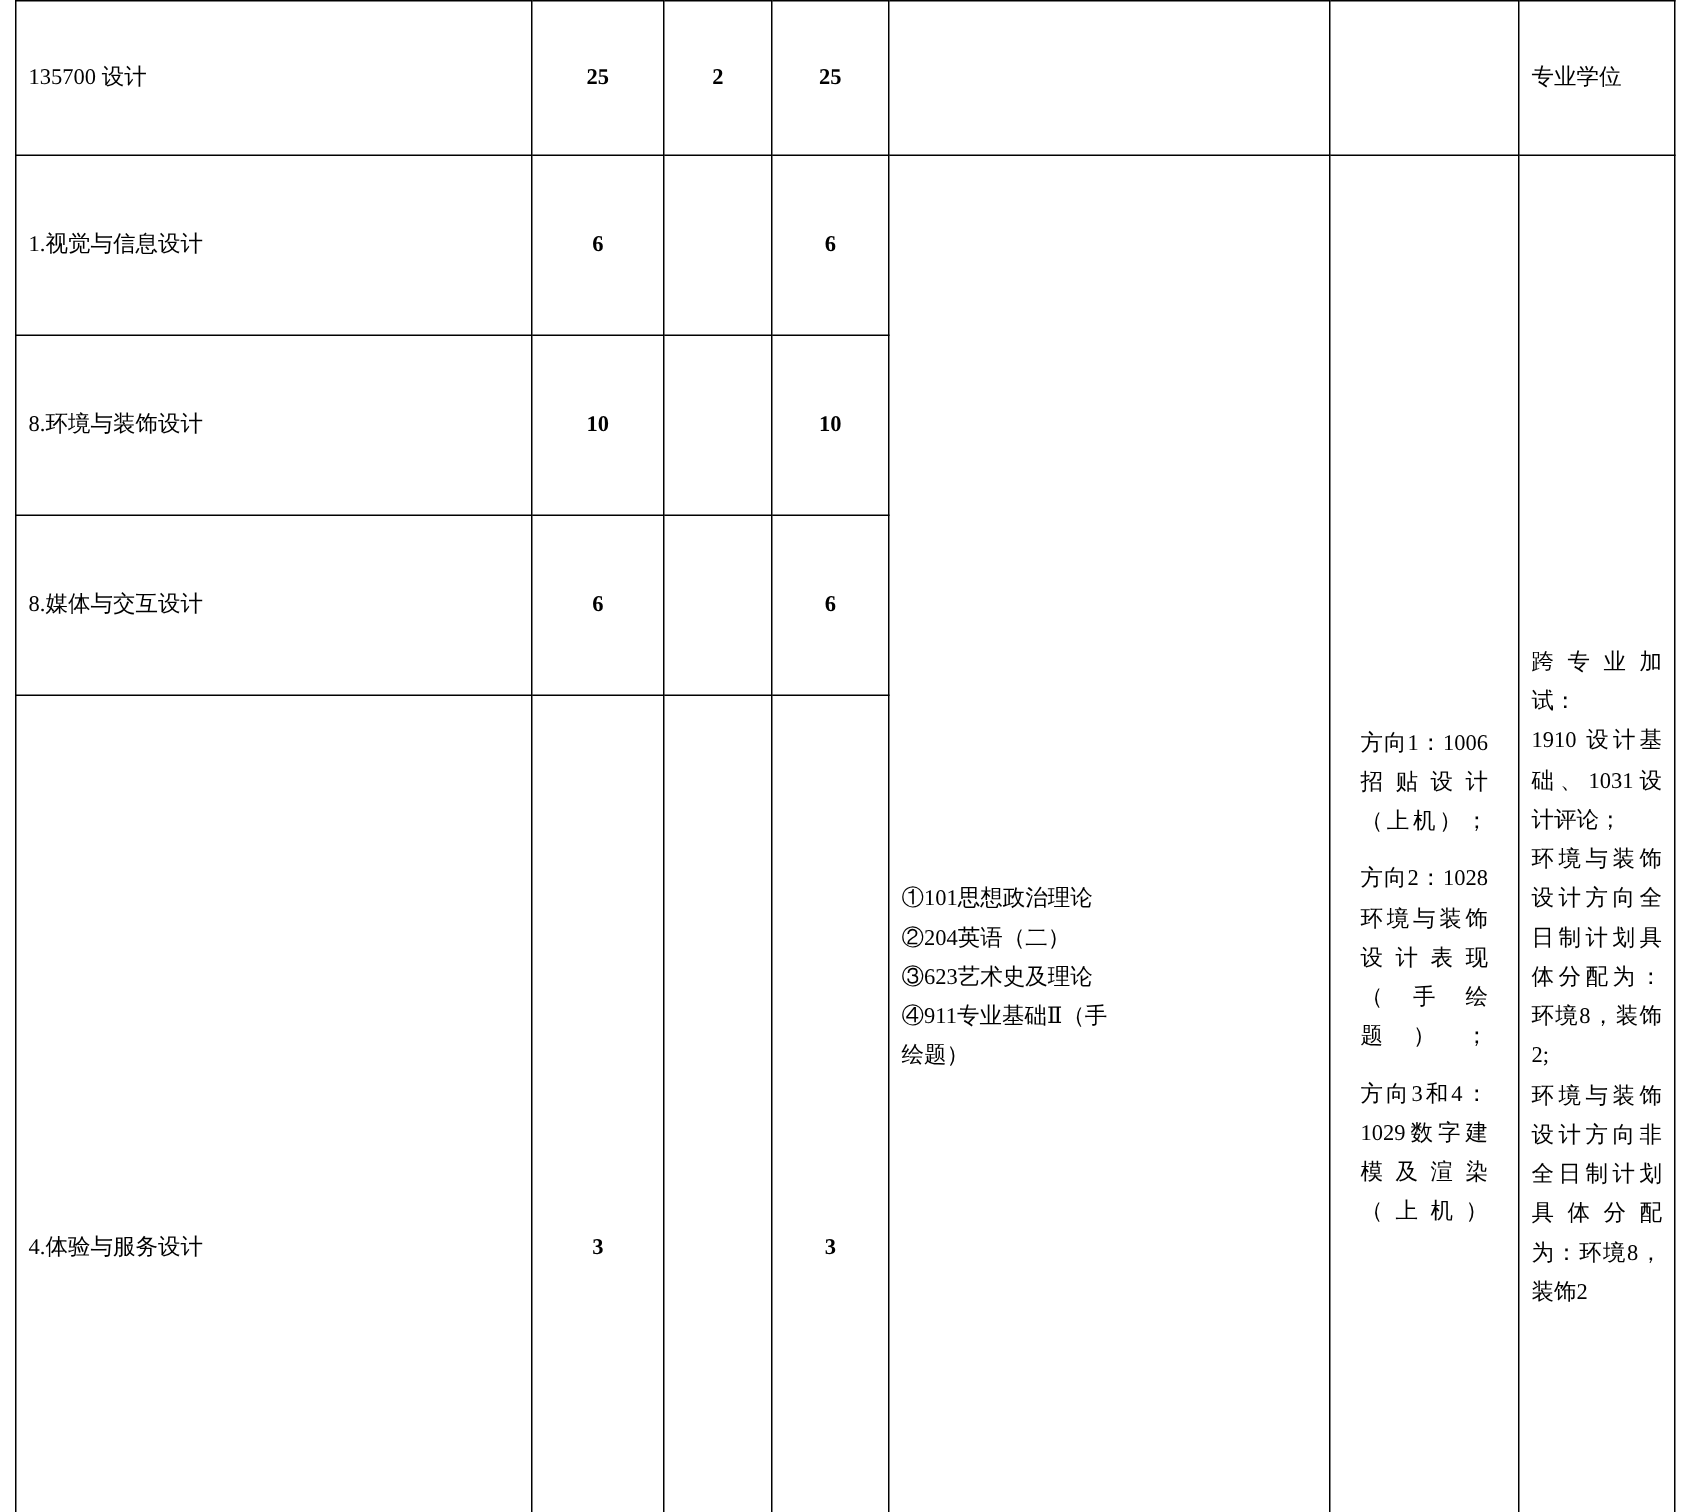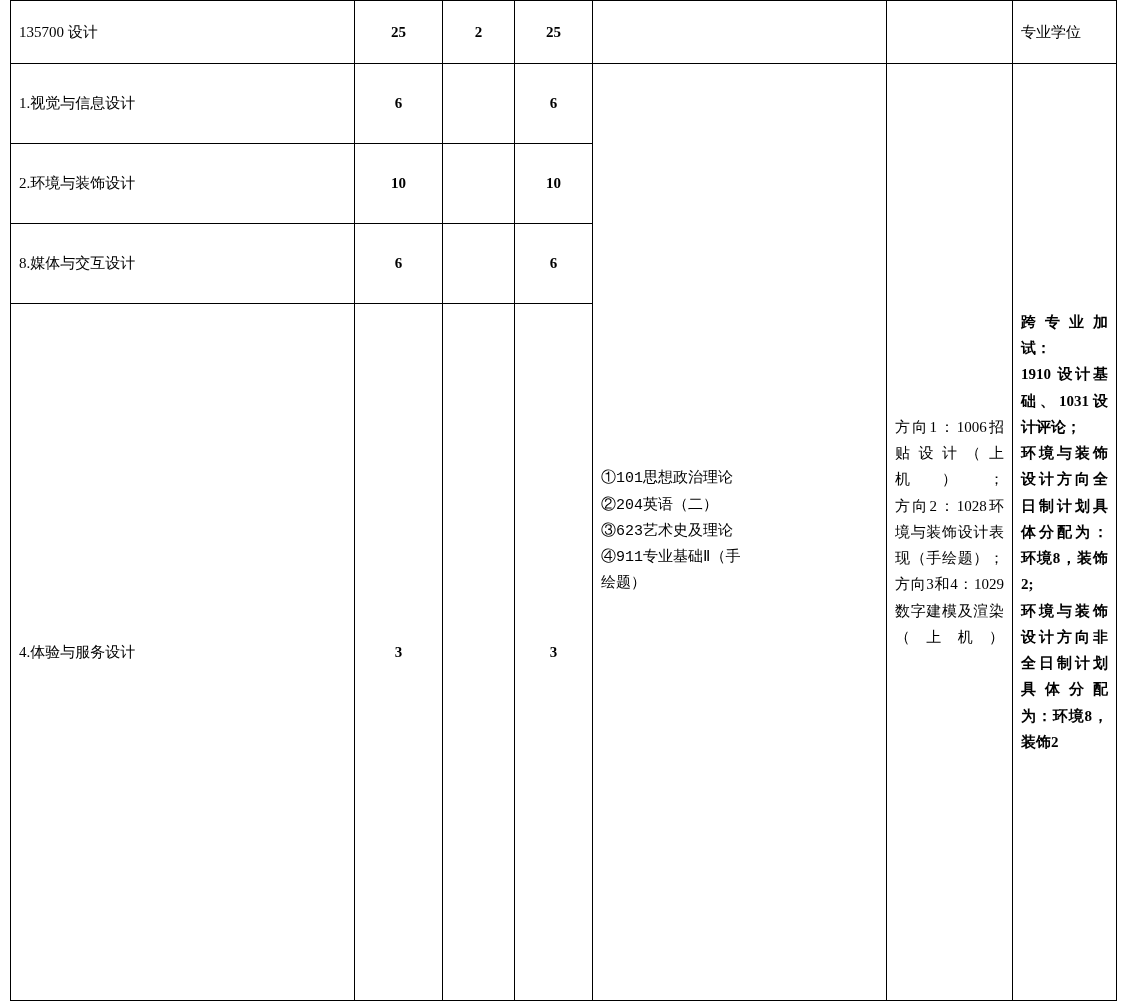--- a/index.html
+++ b/index.html
@@ -22,21 +22,21 @@
   }
   table.admissions {
     border-collapse: collapse;
     width: 1106px;
     margin-left: 10px;
     table-layout: fixed;
   }
   table.admissions td {
     border: 1px solid #000000;
     vertical-align: middle;
-    padding: 3px 8px;
+    padding: 23px 8px;
     font-size: 15px;
     line-height: 1.75;
   }
   
   col.c-major   { width: 344px; }
   col.c-total   { width: 88px; }
   col.c-recomm  { width: 72px; }
   col.c-exam    { width: 78px; }
   col.c-subj    { width: 294px; }
   col.c-retest  { width: 126px; }
@@ -57,48 +57,46 @@
   }
   .subjects {
     text-align: left;
     vertical-align: middle;
     font-size: 15px;
     line-height: 2.25;
     padding: 8px 12px;
   }
   .subjects .line {
     white-space: nowrap;
-    font-family: Liberation Mono, monospace;
   }
   .retest {
     text-align: justify;
     text-align-last: justify;
     vertical-align: middle;
     font-size: 15px;
     line-height: 2.3;
     padding: 8px 10px;
   }
   .retest .para {
-    margin: 0;
+    margin: 12px;
     text-align: justify;
     text-justify: inter-character;
   }
   .note {
     text-align: justify;
     text-justify: inter-character;
     vertical-align: top;
     font-size: 13.5px;
     line-height: 2.25;
     padding: 8px 9px;
   }
   .note .para {
     margin: 0;
     text-align: justify;
     text-justify: inter-character;
-    font-weight: bold;
   }
   .row-head td { height: 56px; }
   .row-dir td { height: 73px; }
   .row-exp td { height: 690px; }
 </style>
 </head>
 <body>
 
 <div class="page">
   <table class="admissions">
@@ -141,21 +139,21 @@
         </td>
         <td class="note" rowspan="4">
           <p class="para">跨专业加试：</p>
           <p class="para">1910 设计基础、1031设计评论；</p>
           <p class="para">环境与装饰设计方向全日制计划具体分配为：环境8，装饰2;</p>
           <p class="para">环境与装饰设计方向非全日制计划具体分配为：环境8，装饰2</p>
         </td>
       </tr>
 
       <tr class="row-dir">
-        <td class="major-name">2.环境与装饰设计</td>
+        <td class="major-name">8.环境与装饰设计</td>
         <td class="num">10</td>
         <td class="num"></td>
         <td class="num">10</td>
       </tr>
 
       <tr class="row-dir">
         <td class="major-name">8.媒体与交互设计</td>
         <td class="num">6</td>
         <td class="num"></td>
         <td class="num">6</td>

